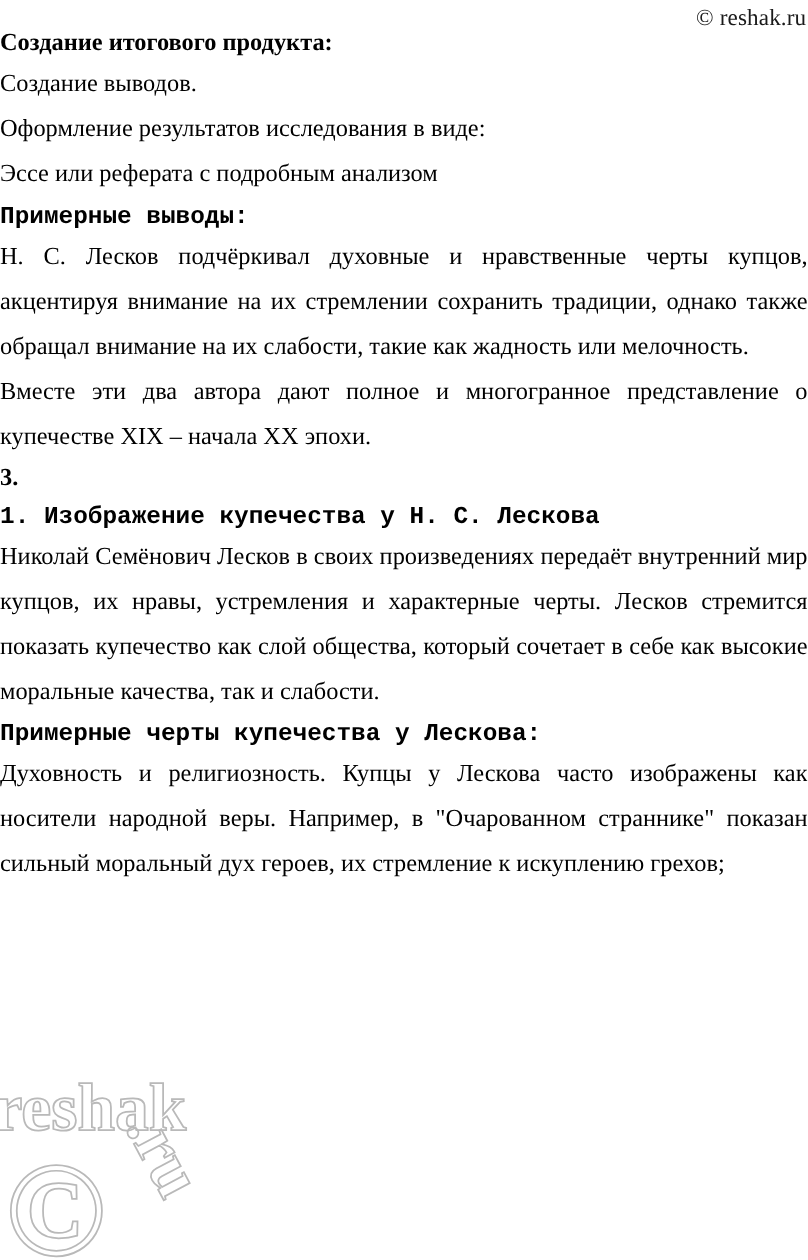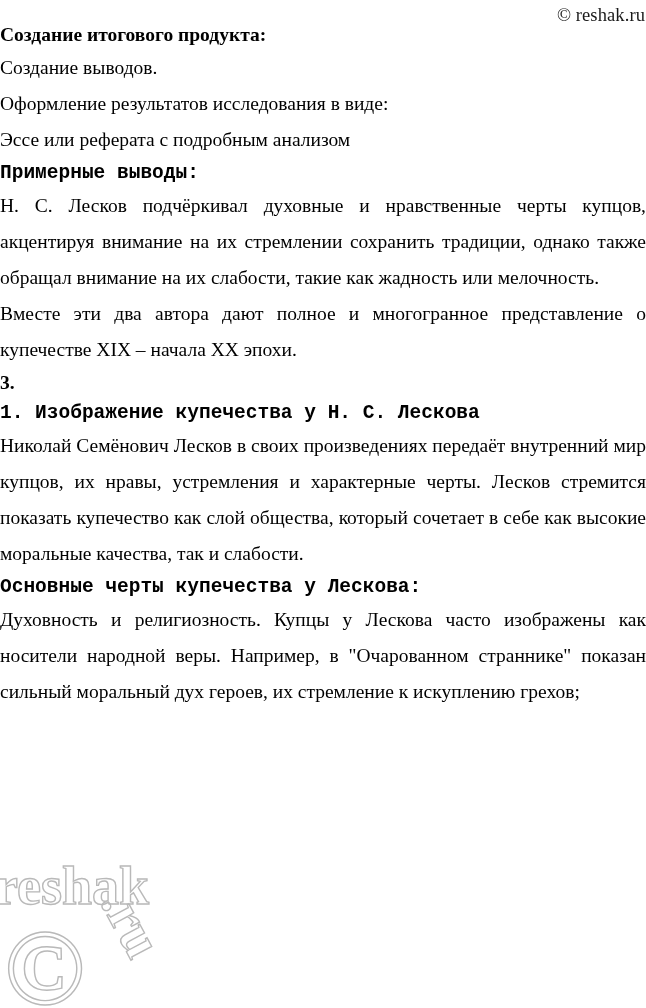--- a/index.html
+++ b/index.html
@@ -110,21 +110,21 @@
 
 
     <p class="para sp-p">Вместе эти два автора дают полное и многогранное представление о купечестве XIX – начала XX эпохи.</p>
 
     <p class="head sp-num">3.</p>
 
     <p class="head sp-head">1. Изображение купечества у Н. С. Лескова</p>
 
     <p class="para sp-p">Николай Семёнович Лесков в своих произведениях передаёт внутренний мир купцов, их нравы, устремления и характерные черты. Лесков стремится показать купечество как слой общества, который сочетает в себе как высокие моральные качества, так и слабости.</p>
 
-    <p class="head sp-head">Основные черты купечества у Лескова:</p>
+    <p class="head sp-head">Примерные черты купечества у Лескова:</p>
 
     <p class="para sp-p">
       <span class="bold-run">Духовность и религиозность.</span><span> Купцы у Лескова часто изображены как носители народной веры. Например, в "Очарованном страннике" показан сильный моральный дух героев, их стремление к искуплению грехов;</span>
     </p>
 
   </div>
 
   <div class="wm-big">
     <svg viewBox="0 0 240 170" width="240" height="170" aria-hidden="true">
       <g>

